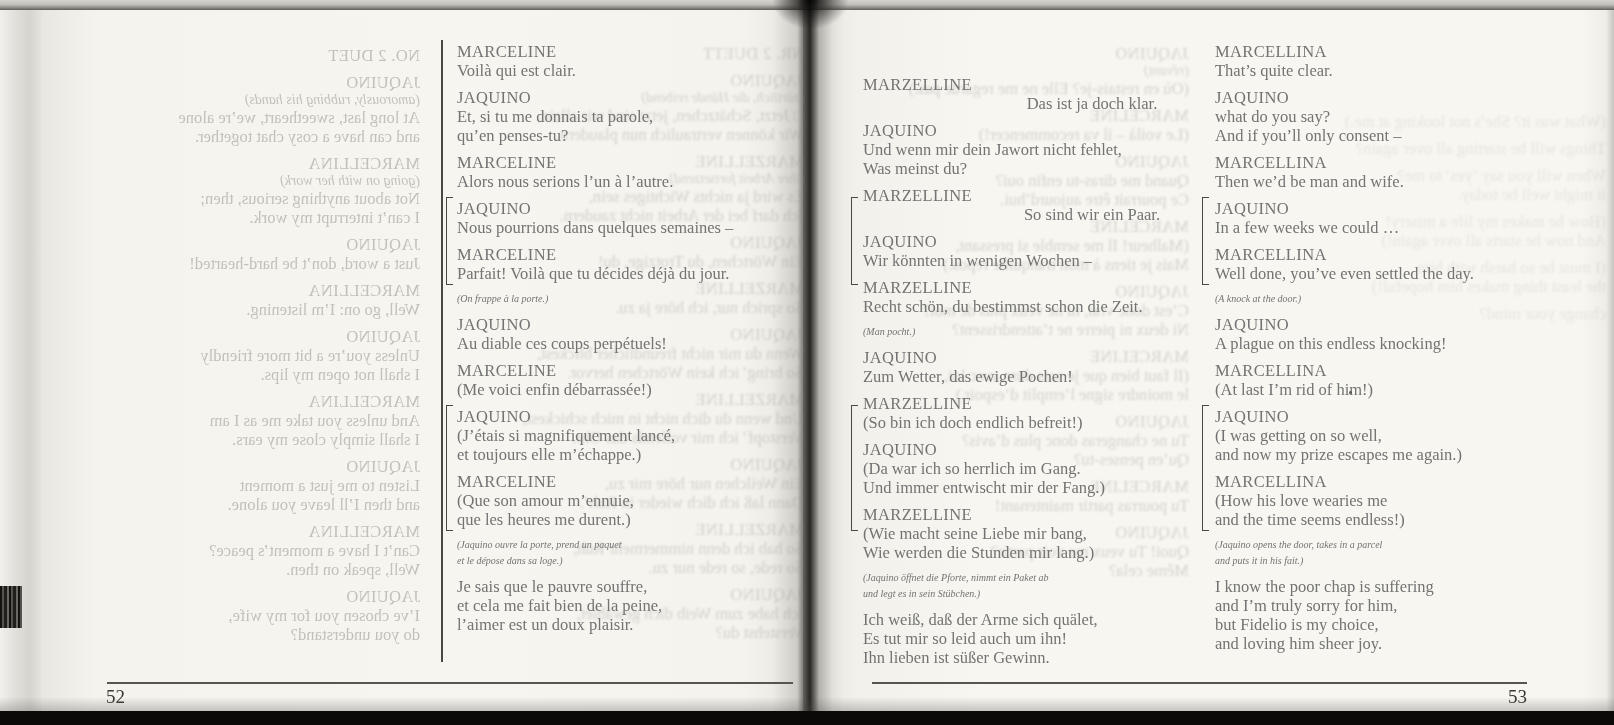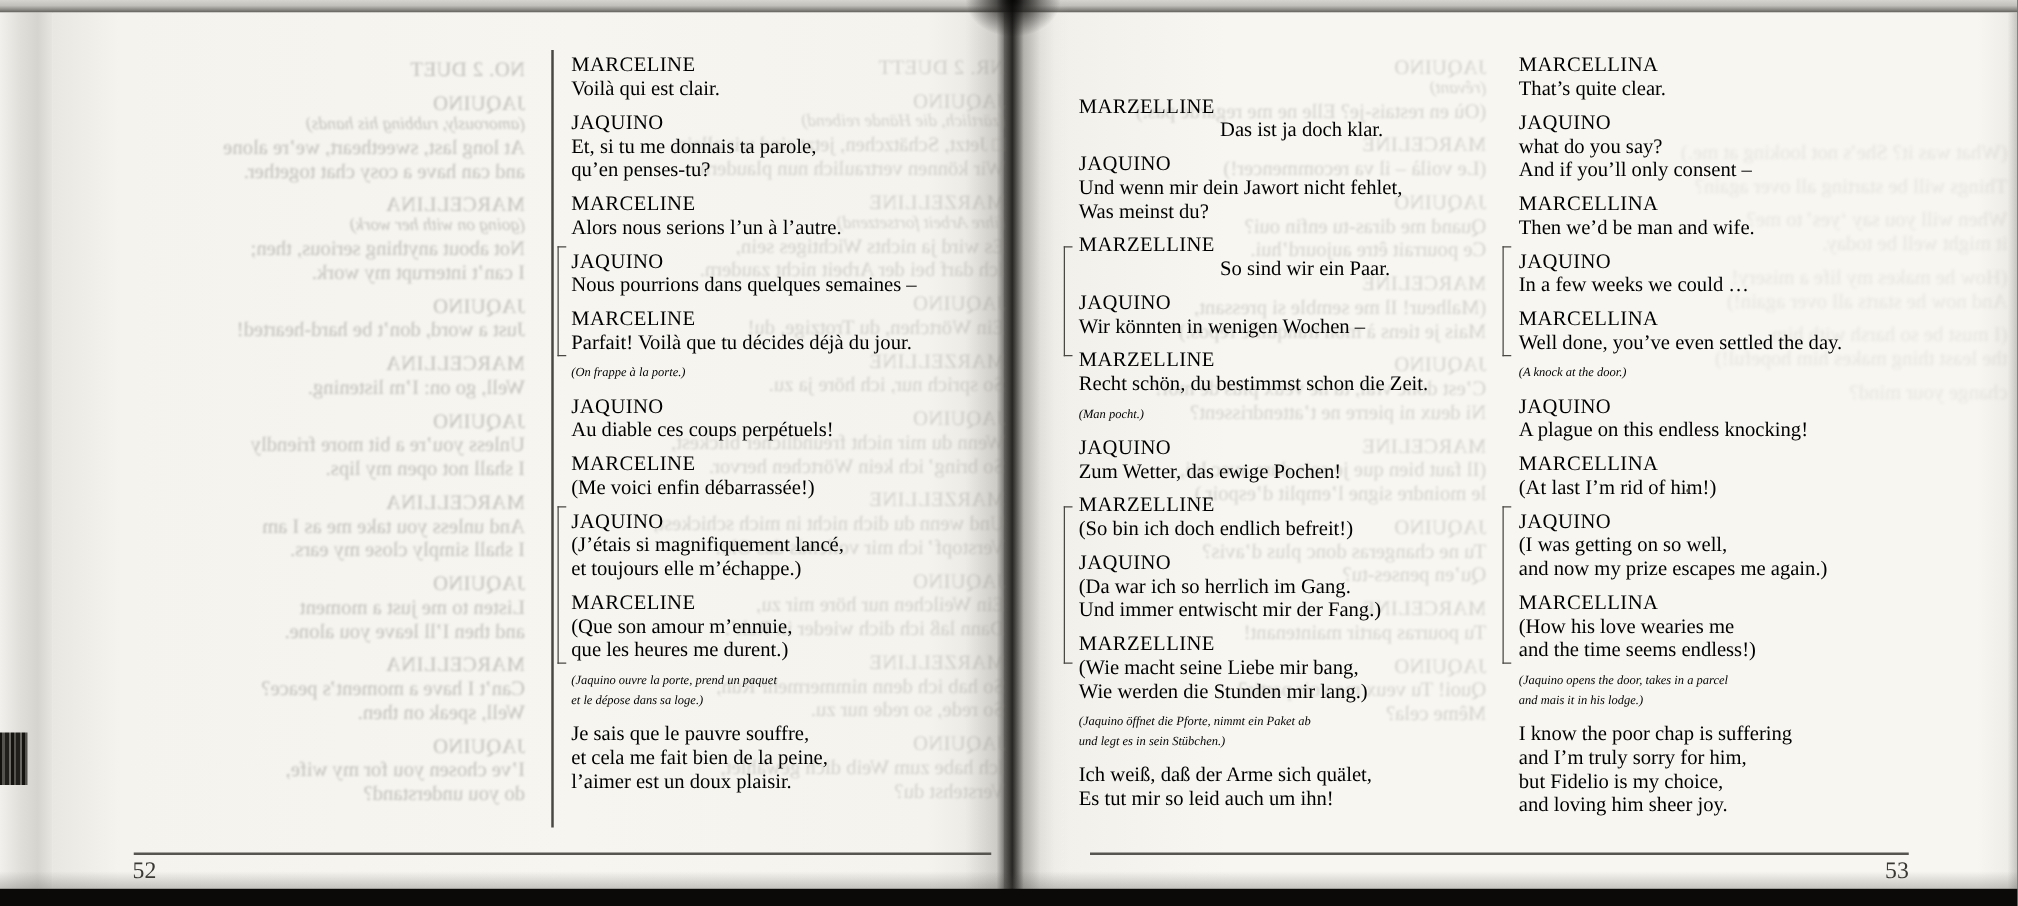--- a/index.html
+++ b/index.html
@@ -26,25 +26,25 @@
   .bottom-fade{left:0;top:697px;width:1614px;height:14px;
     background:linear-gradient(180deg,rgba(70,68,63,0),rgba(70,68,63,.28));}
   .bottom-band{left:0;top:711px;width:1614px;height:14px;background:#0b0a09;}
   .right-strip{left:1606px;top:10px;width:8px;height:701px;
     background:linear-gradient(90deg,rgba(160,158,152,0),rgba(160,158,152,.5));}
   .edge-mark{left:0;top:586px;width:22px;height:42px;
     background:repeating-linear-gradient(90deg,#13120f 0 2px,#55534e 2px 4px,#201f1c 4px 7px,#6b6964 7px 9px);}
   .speck{left:1349px;top:391px;width:3px;height:3px;background:#5a5852;border-radius:50%;}
 
   
-  .col{position:absolute;top:42px;width:345px;color:#000000;font-size:16.5px;line-height:19px;}
+  .col{position:absolute;top:42px;width:345px;color:#737373;font-size:16.5px;line-height:19px;}
   .stanza{margin:0 0 8px 0;}
   .speaker{letter-spacing:.35px;}
   .sdir{font-style:italic;font-size:10px;line-height:16px;}
-  .line.indent{padding-left:113px;}
+  .line.indent{padding-left:113px;text-align:center;}
   #col-french{left:457px;}
   #col-german{left:863px;margin-top:33px;}
   #col-english{left:1215px;}
 
   
   .vrule{left:441px;top:40px;width:2px;height:622px;background:#4a4843;}
 
   
   .brk{position:absolute;width:7px;
        border-left:1.7px solid #4a4843;border-top:1.7px solid #4a4843;border-bottom:1.7px solid #4a4843;}
@@ -356,20 +356,21 @@
         <div class="line">(Wie macht seine Liebe mir bang,</div>
         <div class="line">Wie werden die Stunden mir lang.)</div>
       </div>
       <div class="stanza">
         <div class="sdir">(Jaquino öffnet die Pforte, nimmt ein Paket ab</div>
         <div class="sdir">und legt es in sein Stübchen.)</div>
       </div>
       <div class="stanza">
         <div class="line">Ich weiß, daß der Arme sich quälet,</div>
         <div class="line">Es tut mir so leid auch um ihn!</div>
+        <div class="line">Ihn lieben ist süßer Gewinn.</div>
       </div>
     </div>
   <div class="col" id="col-english">
       <div class="stanza">
         <div class="speaker">MARCELLINA</div>
         <div class="line">That’s quite clear.</div>
       </div>
       <div class="stanza">
         <div class="speaker">JAQUINO</div>
         <div class="line">what do you say?</div>
@@ -403,21 +404,21 @@
         <div class="line">(I was getting on so well,</div>
         <div class="line">and now my prize escapes me again.)</div>
       </div>
       <div class="stanza">
         <div class="speaker">MARCELLINA</div>
         <div class="line">(How his love wearies me</div>
         <div class="line">and the time seems endless!)</div>
       </div>
       <div class="stanza">
         <div class="sdir">(Jaquino opens the door, takes in a parcel</div>
-        <div class="sdir">and mais it in his lodge.)</div>
+        <div class="sdir">and puts it in his fait.)</div>
       </div>
       <div class="stanza">
         <div class="line">I know the poor chap is suffering</div>
         <div class="line">and I’m truly sorry for him,</div>
         <div class="line">but Fidelio is my choice,</div>
         <div class="line">and loving him sheer joy.</div>
       </div>
     </div>
 
   <div class="pg-rule rule-left"></div>

